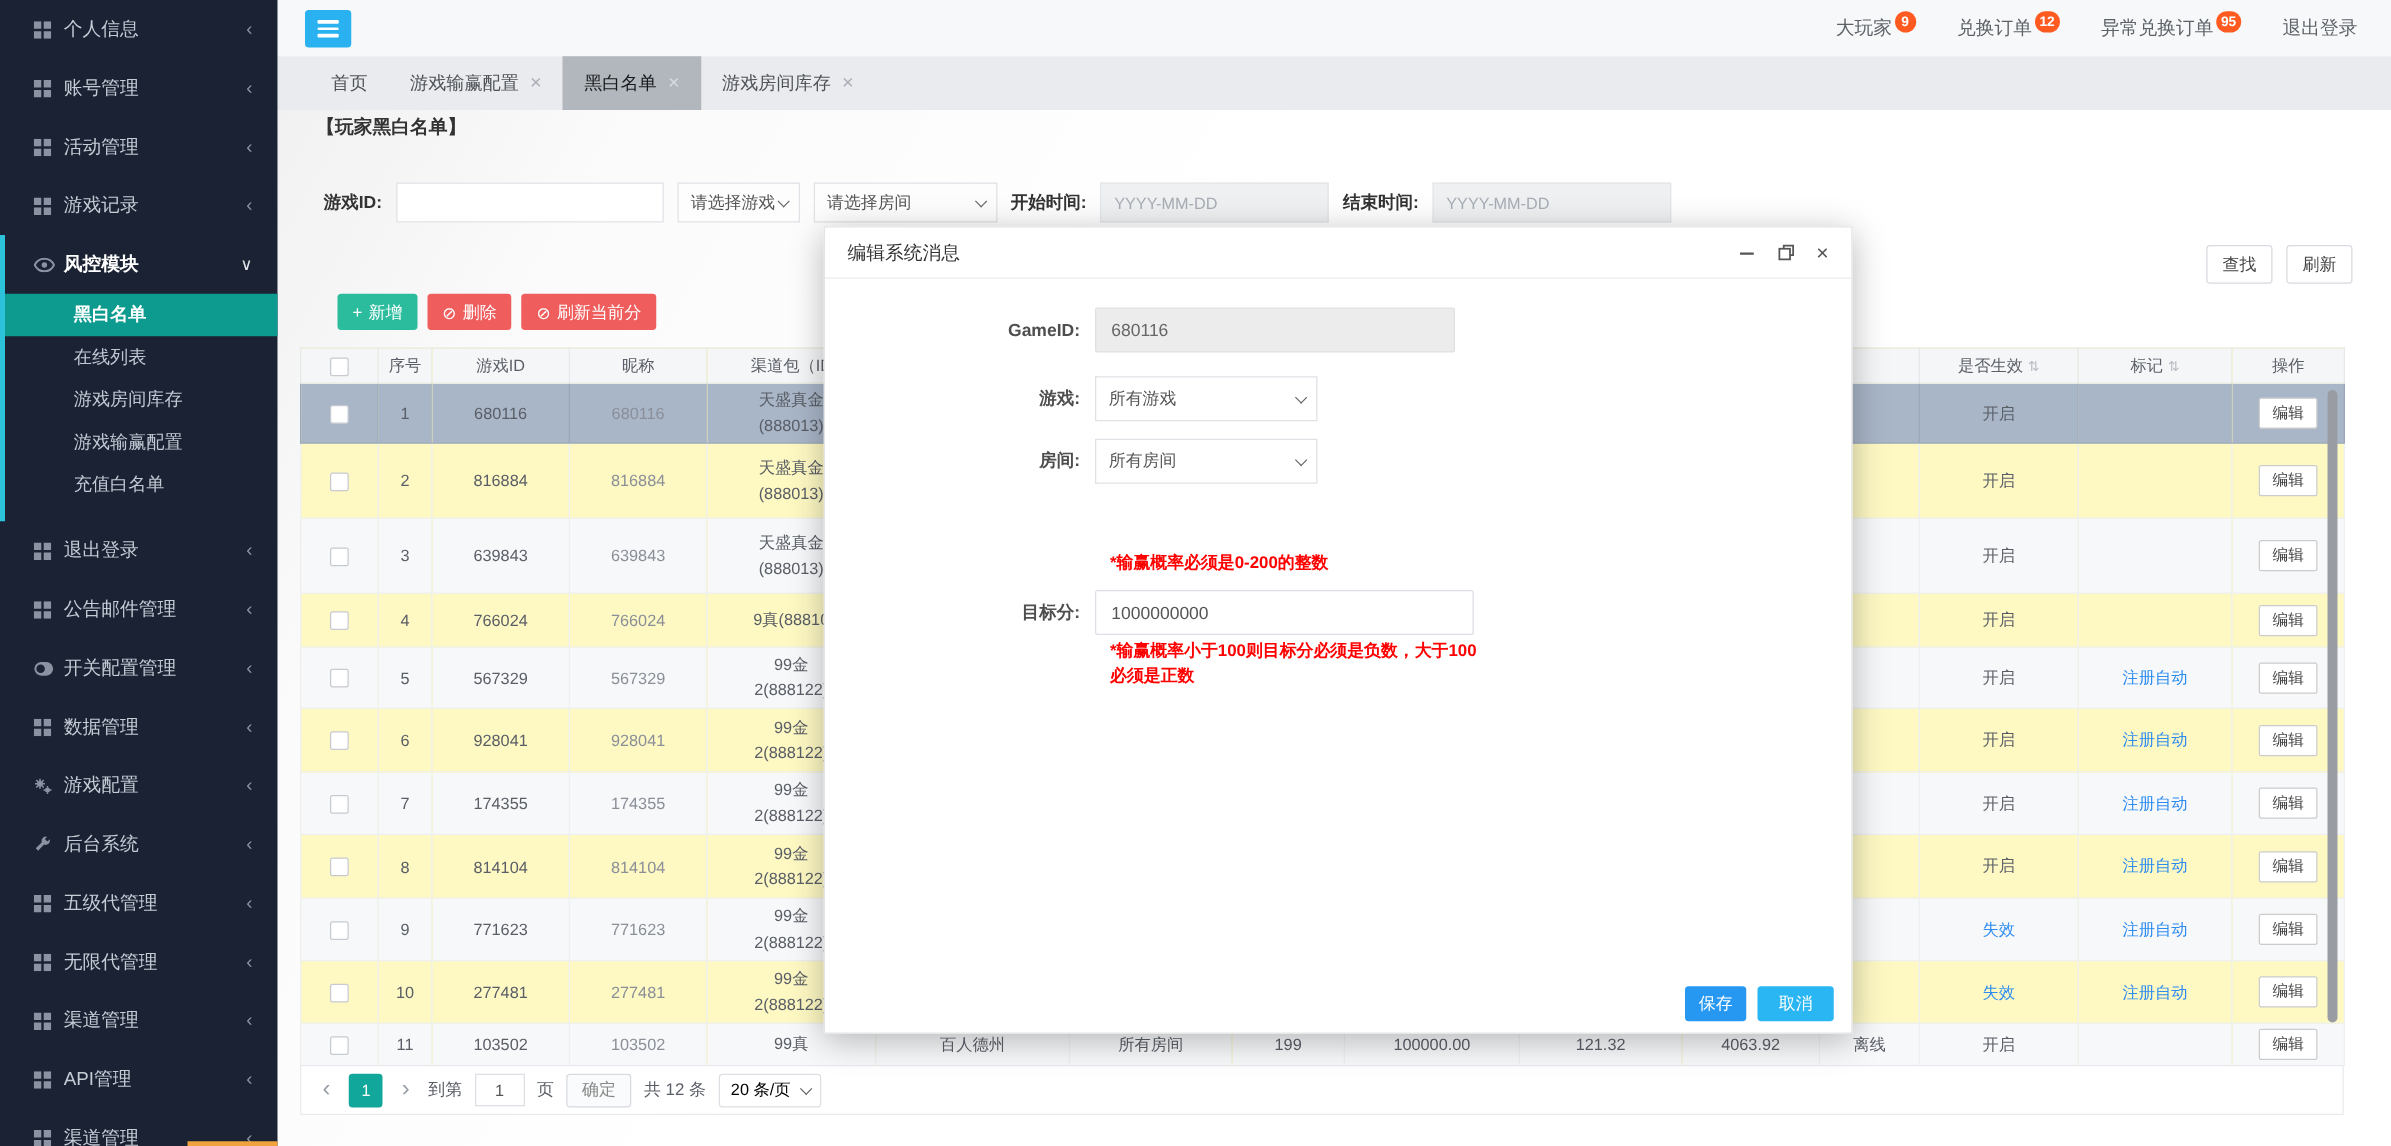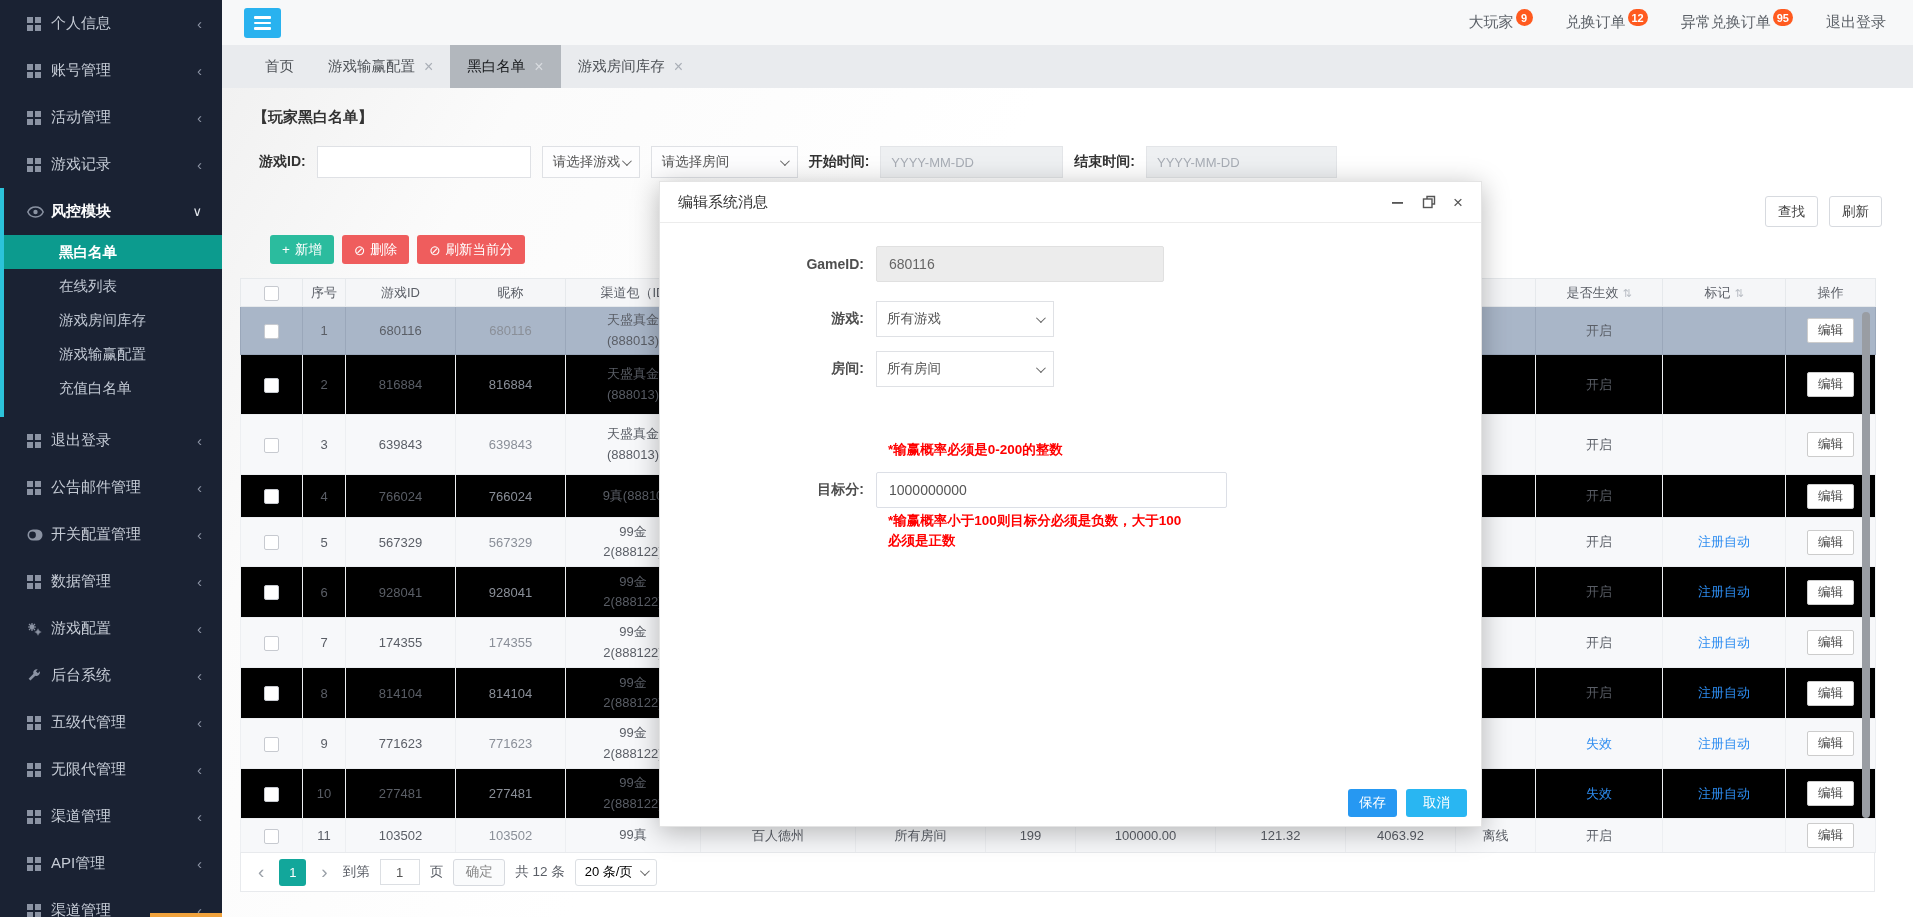--- a/index.html
+++ b/index.html
@@ -26,38 +26,38 @@
 .nav-item{display:flex;align-items:flex-start;color:#5d6269;font-size:15px;cursor:pointer}
 .badge{min-width:17px;height:17px;padding:0 4px;border-radius:9px;background:#ff5a1f;color:#fff;font-size:11px;font-weight:700;display:flex;align-items:center;justify-content:center;transform:translateY(-4px);margin-left:2px}
 
 .tabbar{position:absolute;left:222px;top:45px;width:1691px;height:43px;background:#e9ebee;display:flex;padding-left:26px}
 .tab{display:flex;align-items:center;height:43px;padding:0 17px;font-size:14.5px;color:#4e5257;cursor:pointer;white-space:nowrap}
 .tab .tab-close{margin-left:9px;color:#a9aeb6;font-size:16px;line-height:1}
 .tab.active{background:#b2b7bd;color:#17191c}
 .tab.active .tab-close{color:#d8dbdf}
 
 .content-bg{position:absolute;left:222px;top:88px;width:1691px;height:829px;background:linear-gradient(120deg,#f1f1f1 0%,#fbfbfb 14%,#fff 38%)}
-.panel-title{position:absolute;left:253px;top:108px;font-size:15px;font-weight:700;color:#333;z-index:2}
+.panel-title{position:absolute;left:253px;top:92px;font-size:15px;font-weight:700;color:#333;z-index:2}
 .filter-row{position:absolute;left:259px;top:146px;display:flex;align-items:center;gap:11px;z-index:2}
 .flabel{font-size:14px;font-weight:700;color:#333;white-space:nowrap}
 .f-input{width:214px;height:32px;border:1px solid #dfe1e5;background:#fff;padding:0 8px;font-size:13px;color:#555}
 .sel{height:32px;border:1px solid #dfe1e5;background:#fdfdfe;display:flex;align-items:center;justify-content:space-between;padding:0 10px;font-size:13.5px;color:#555;cursor:pointer}
 .caret{width:7px;height:7px;border-right:1.6px solid #666;border-bottom:1.6px solid #666;transform:rotate(45deg) translateY(-2px);flex:none}
 .sel.game{width:98px}.sel.room{width:147px}
 .f-date{height:32px;background:#eef0f2;border:1px solid #e3e5e8;padding:0 10px;font-size:13px;color:#555}
 .f-date::placeholder{color:#a8adb5}
 .f-date.start{width:183px}.f-date.end{width:191px}
 .find-btns{position:absolute;left:1765px;top:196px;display:flex;gap:11px;z-index:2}
 .wbtn{height:31px;padding:0 12px;background:#fff;border:1px solid #d7dadf;border-radius:3px;font-size:13.5px;color:#444;cursor:pointer}
 .action-row{position:absolute;left:270px;top:235px;display:flex;gap:8px;z-index:2}
 .abtn{height:29px;border:none;border-radius:3px;color:#fff;font-size:13.5px;padding:0 12px;display:flex;align-items:center;gap:5px;cursor:pointer}
 .abtn.add{background:#2bbc9e}
 .abtn.danger{background:#ef5d5d}
 
-.grid{position:absolute;left:240px;top:278px;width:1635px;border-collapse:collapse;table-layout:fixed;font-size:13px;color:#5a5e66;background:#000000;z-index:1}
+.grid{position:absolute;left:240px;top:278px;width:1635px;border-collapse:collapse;table-layout:fixed;font-size:13px;color:#5a5e66;background:#fef9c3;z-index:1}
 .grid th{height:28px;background:#f5f6f8;border:1px solid #e6e9ec;font-weight:400;color:#5a5e66;font-size:13px;white-space:nowrap;overflow:hidden}
 .grid td{border:1px solid #edeff2;text-align:center;overflow:hidden;white-space:nowrap}
 .grid tr.odd{background:#f7f8fa}
 .grid tr.selected{background:#a9b6c8}
 .grid tr.selected td{border-color:#9aa7ba}
 .cb{display:inline-block;width:15px;height:15px;border:1px solid #c7cad0;background:#fff;border-radius:2px;vertical-align:middle;cursor:pointer}
 .sort{color:#b9bdc4;font-size:11px;margin-left:4px;cursor:pointer}
 .link{color:#2d8cf0;cursor:pointer}
 td.c-nick{color:#8a8f98}
 td.c-ch{white-space:pre-line;line-height:1.55;padding:2px 6px}
@@ -659,21 +659,21 @@
     <div class="mrow" style="top:169px">
       <span class="mlabel">房间:</span>
       <div class="sel m-sel">
         <span>所有房间</span>
         <span class="caret"></span>
       </div>
     </div>
     <div class="merr" style="top:258px">*输赢概率必须是0-200的整数</div>
     <div class="mrow" style="top:290px">
       <span class="mlabel">目标分:</span>
-      <input class="m-inp" style="width: 351px;" value="1000000000">
+      <input class="m-inp" style="width: 303px;" value="1000000000">
     </div>
     <div class="merr" style="top:329px">*输赢概率小于100则目标分必须是负数，大于100必须是正数</div>
     <div class="modal-footer">
       <button class="btn-save">保存</button>
       <button class="btn-cancel">取消</button>
     </div>
   </div>
 
 </div>
 

